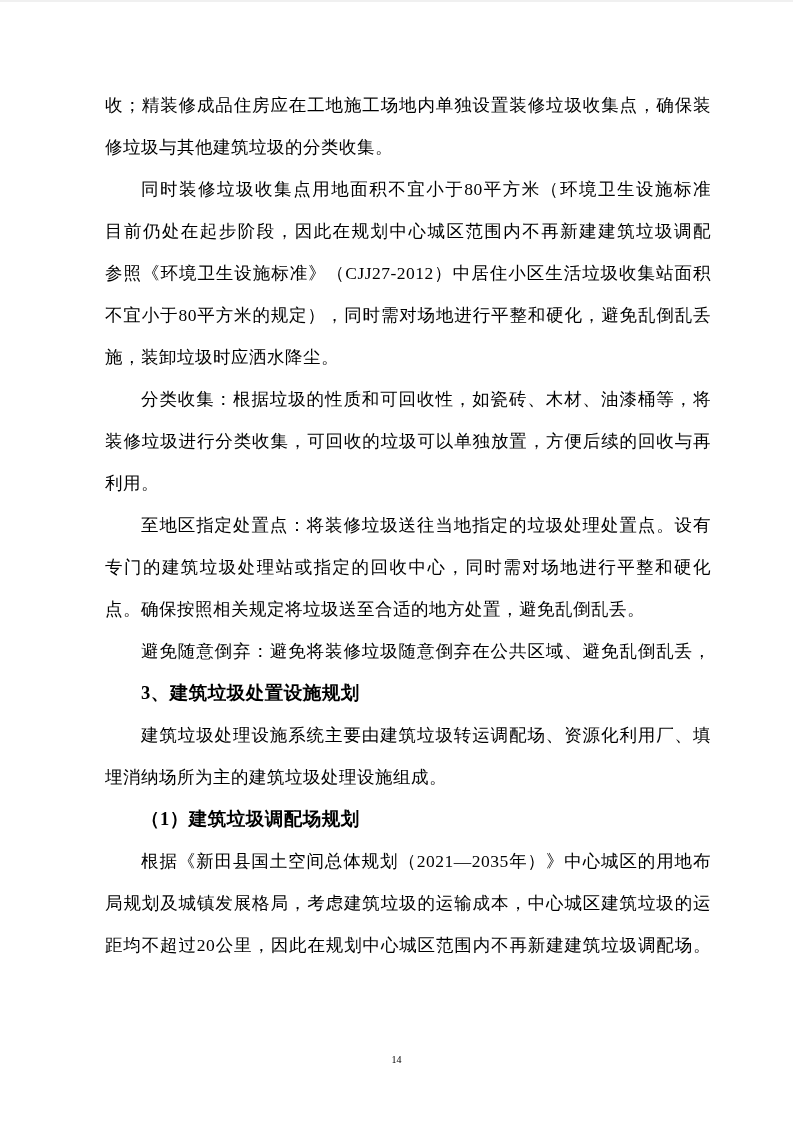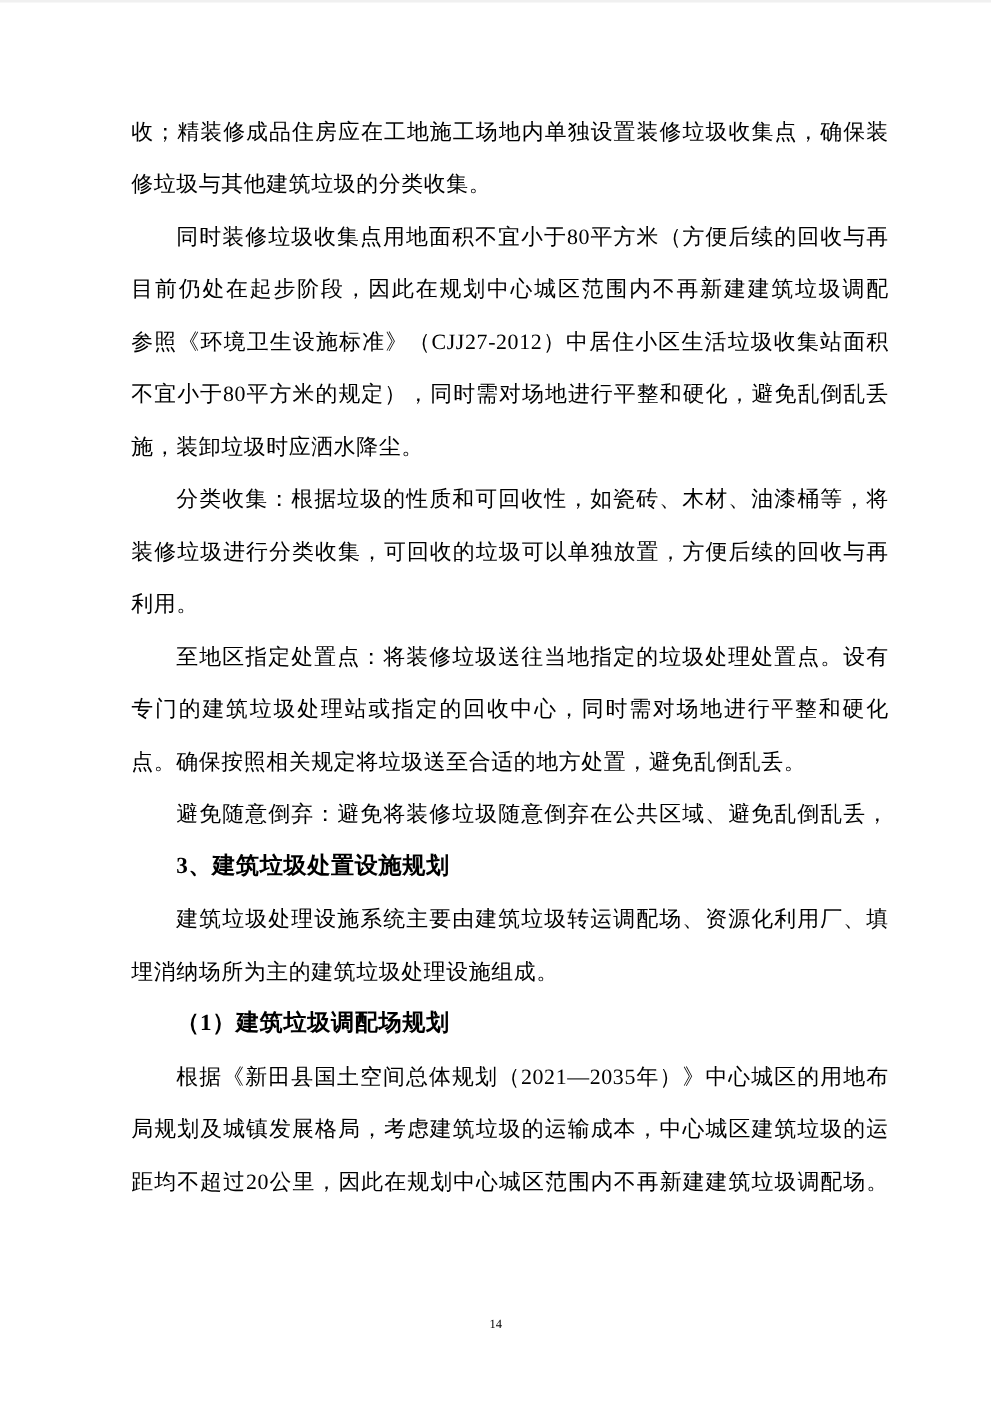--- a/index.html
+++ b/index.html
@@ -59,21 +59,21 @@
     color: #000000;
   }
 </style>
 </head>
 <body>
 
 <div class="page">
   <div class="content">
       <div class="line full">收；精装修成品住房应在工地施工场地内单独设置装修垃圾收集点，确保装</div>
       <div class="line">修垃圾与其他建筑垃圾的分类收集。</div>
-      <div class="line indent full">同时装修垃圾收集点用地面积不宜小于80平方米（方便后续的回收与再</div>
+      <div class="line indent full">同时装修垃圾收集点用地面积不宜小于80平方米（环境卫生设施标准</div>
       <div class="line full">目前仍处在起步阶段，因此在规划中心城区范围内不再新建建筑垃圾调配场，</div>
       <div class="line full">参照《环境卫生设施标准》（CJJ27-2012）中居住小区生活垃圾收集站面积</div>
       <div class="line full">不宜小于80平方米的规定），同时需对场地进行平整和硬化，避免乱倒乱丢</div>
       <div class="line">施，装卸垃圾时应洒水降尘。</div>
       <div class="line indent full">分类收集：根据垃圾的性质和可回收性，如瓷砖、木材、油漆桶等，将</div>
       <div class="line full">装修垃圾进行分类收集，可回收的垃圾可以单独放置，方便后续的回收与再</div>
       <div class="line">利用。</div>
       <div class="line indent full">至地区指定处置点：将装修垃圾送往当地指定的垃圾处理处置点。设有</div>
       <div class="line full">专门的建筑垃圾处理站或指定的回收中心，同时需对场地进行平整和硬化</div>
       <div class="line">点。确保按照相关规定将垃圾送至合适的地方处置，避免乱倒乱丢。</div>

